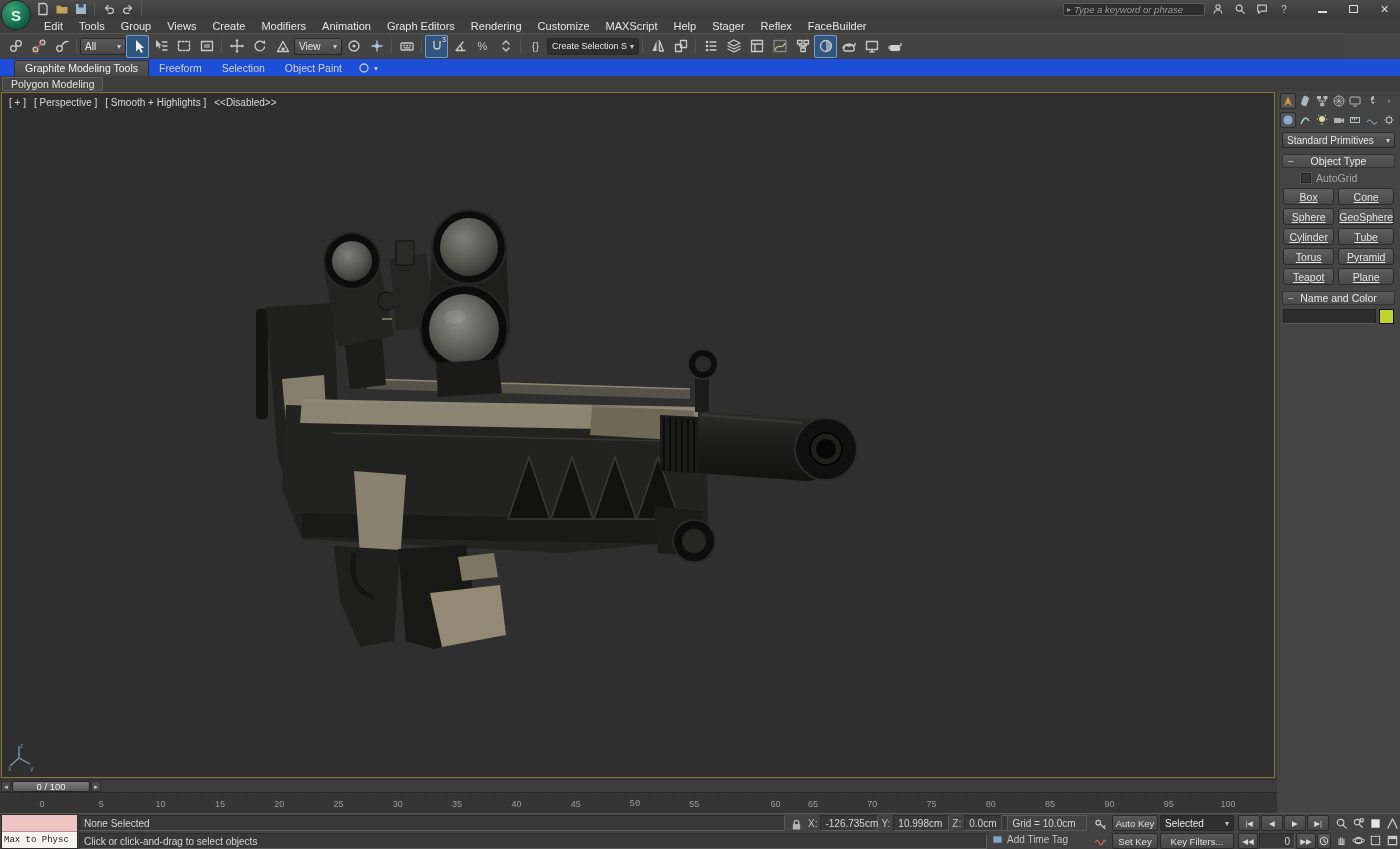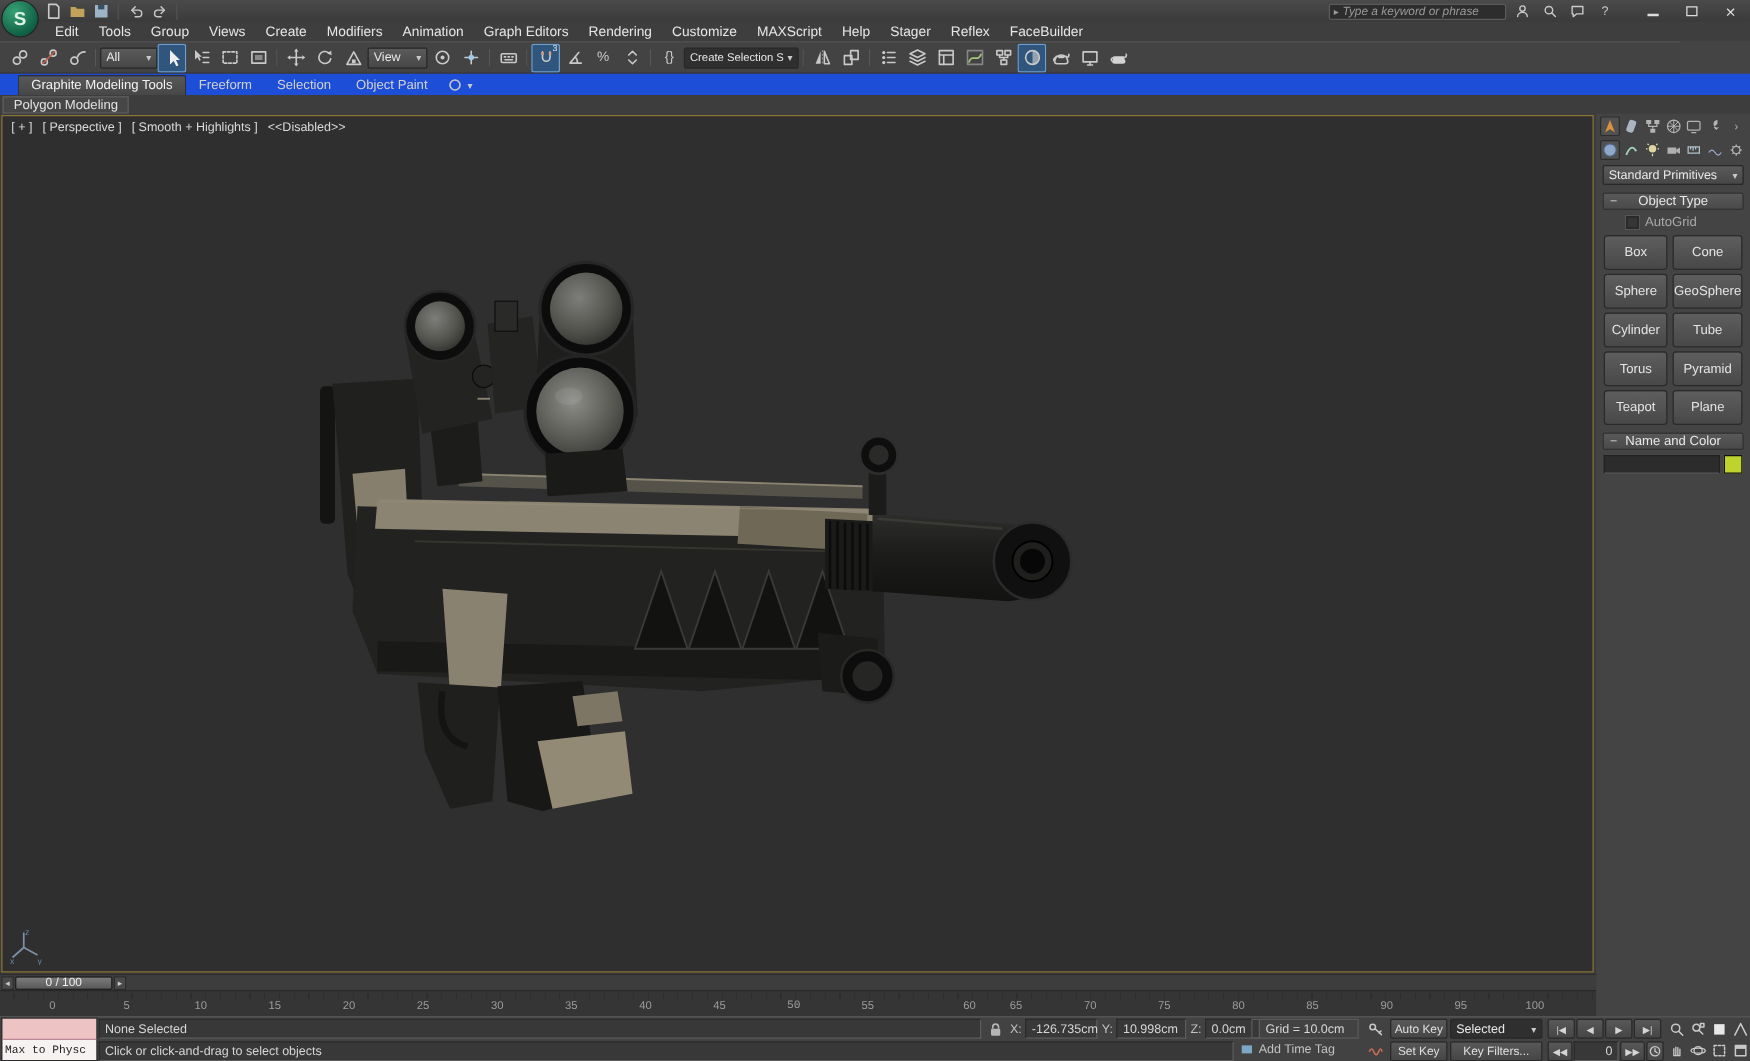--- a/index.html
+++ b/index.html
@@ -66,22 +66,22 @@
   .cp-tabs, .cp-subs { display:flex; align-items:center; padding:2px 3px 1px; gap:1px; }
   .cpt { width:16px; height:16px; display:flex; align-items:center; justify-content:center; border-radius:2px; }
   .cpt.active { background:#515151; box-shadow:0 0 0 1px #2c2c2c inset; }
   .cp-dd { margin:3px 5px; height:16px; }
   .rollout-h { height:14px; margin:6px 5px 4px; background:linear-gradient(#595959,#4a4a4a); border:1px solid #323232; border-radius:2px;
     font-size:10.5px; color:#e8e8e8; display:flex; align-items:center; justify-content:center; position:relative; }
   .rollout-h .minus { position:absolute; left:5px; font-size:10px; color:#cfcfcf; }
   .autogrid { display:flex; align-items:center; gap:5px; margin:2px 0 4px 24px; font-size:10.5px; color:#a9a9a9; }
   .cb { width:10px; height:10px; background:#363636; border:1px solid #232323; box-shadow:0 0 0 1px #565656; }
   .cp-grid { display:grid; grid-template-columns:1fr 1fr; gap:3px 4px; margin:0 6px; }
-  .cpbtn { height:28px; background:linear-gradient(#5e5e5e,#484848); border:1px solid #2a2a2a; border-radius:3px;
-    color:#e4e4e4; font-size:10.5px; display:flex; align-items:center; justify-content:center; }
+  .cpbtn { height:17px; background:linear-gradient(#5e5e5e,#484848); border:1px solid #2a2a2a; border-radius:3px;
+    color:#e4e4e4; font-size:10.5px; display:flex; align-items:center; justify-content:center;text-decoration:underline; }
   .namerow { display:flex; align-items:center; gap:3px; margin:4px 6px; }
   .namefield { flex:1; height:15px; background:#2c2c2c; border:1px solid #222; border-bottom-color:#5a5a5a; }
   .swatch { width:15px; height:15px; border:1px solid #111; }
 
   
   #timeslider { left:0; top:779px; width:1277px; height:13px; background:#3d3d3d; border-top:1px solid #2d2d2d; }
   .ts-arrow { position:absolute; top:1px; width:10px; height:11px; background:#4a4a4a; border:1px solid #2c2c2c; color:#ccc;
     font-size:7px; display:flex; align-items:center; justify-content:center; }
   #ts-handle { position:absolute; left:12px; top:1px; width:78px; height:11px; background:linear-gradient(#7c7c7c,#585858);
     border:1px solid #222; border-radius:2px; font-size:9.5px; color:#f0f0f0; display:flex; align-items:center; justify-content:center; }

